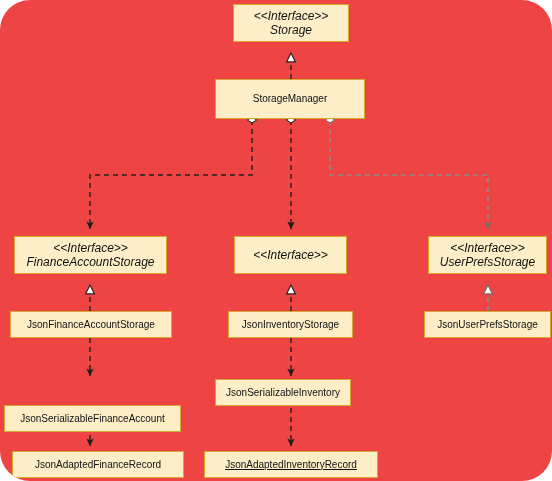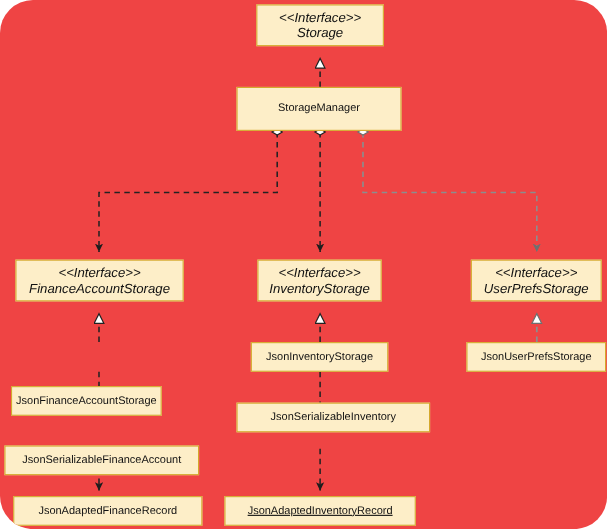--- a/index.html
+++ b/index.html
@@ -109,45 +109,44 @@
     <span class="cname">StorageManager</span>
   </div>
 
   <div class="uml-node" style="left: 14px; top: 236px; width: 153px; height: 38px;">
     <span class="stereotype">&lt;&lt;Interface&gt;&gt;</span>
     <span class="iname">FinanceAccountStorage</span>
   </div>
 
   <div class="uml-node" style="left: 234px; top: 236px; width: 113px; height: 38px;">
     <span class="stereotype">&lt;&lt;Interface&gt;&gt;</span>
-    <span class="iname">InventoryStorage</span>
   </div>
 
   <div class="uml-node" style="left: 428px; top: 236px; width: 119px; height: 38px;">
     <span class="stereotype">&lt;&lt;Interface&gt;&gt;</span>
     <span class="iname">UserPrefsStorage</span>
   </div>
 
-  <div class="uml-node" style="left: 10px; top: 311px; width: 137px; height: 27px; margin-top: 40px;">
+  <div class="uml-node" style="left: 10px; top: 311px; width: 162px; height: 27px;">
     <span class="cname">JsonFinanceAccountStorage</span>
   </div>
 
   <div class="uml-node" style="left: 228px; top: 311px; width: 125px; height: 27px;">
     <span class="cname">JsonInventoryStorage</span>
   </div>
 
   <div class="uml-node" style="left: 424px; top: 311px; width: 127px; height: 27px;">
     <span class="cname">JsonUserPrefsStorage</span>
   </div>
 
   <div class="uml-node" style="left: 4px; top: 381px; width: 177px; height: 27px; margin-top: 24px;">
     <span class="cname">JsonSerializableFinanceAccount</span>
   </div>
 
-  <div class="uml-node" style="left: 215px; top: 366px; width: 176px; height: 27px;">
+  <div class="uml-node" style="left: 215px; top: 379px; width: 136px; height: 27px;">
     <span class="cname">JsonSerializableInventory</span>
   </div>
 
   <div class="uml-node" style="left: 12px; top: 451px; width: 172px; height: 27px;">
     <span class="cname">JsonAdaptedFinanceRecord</span>
   </div>
 
   <div class="uml-node" style="left: 204px; top: 451px; width: 174px; height: 27px; text-decoration: underline;">
     <span class="cname">JsonAdaptedInventoryRecord</span>
   </div>

